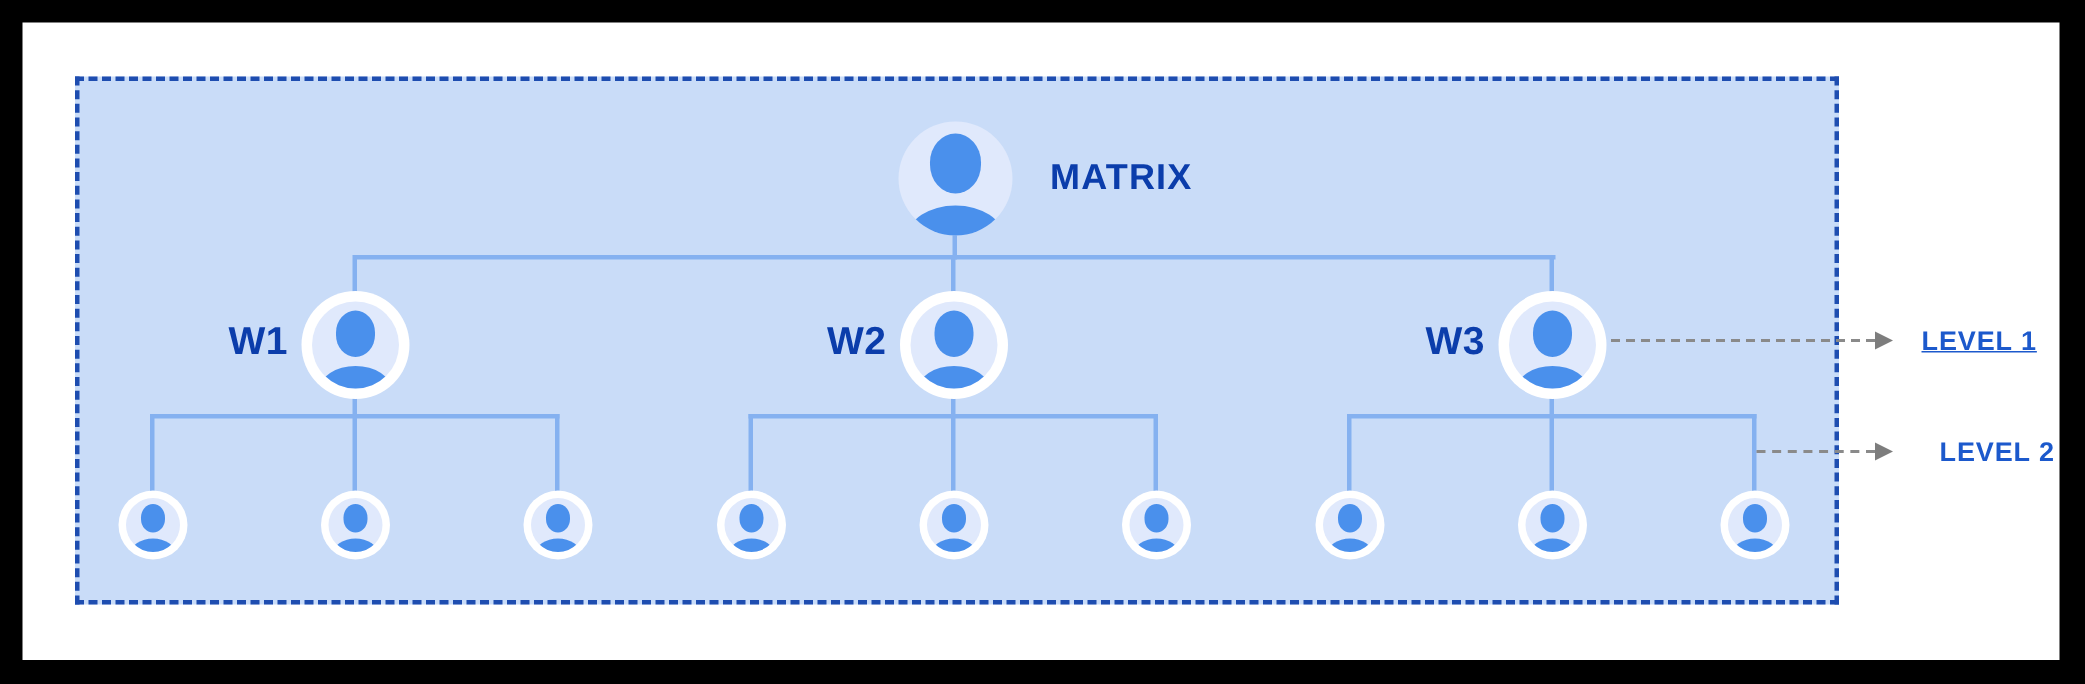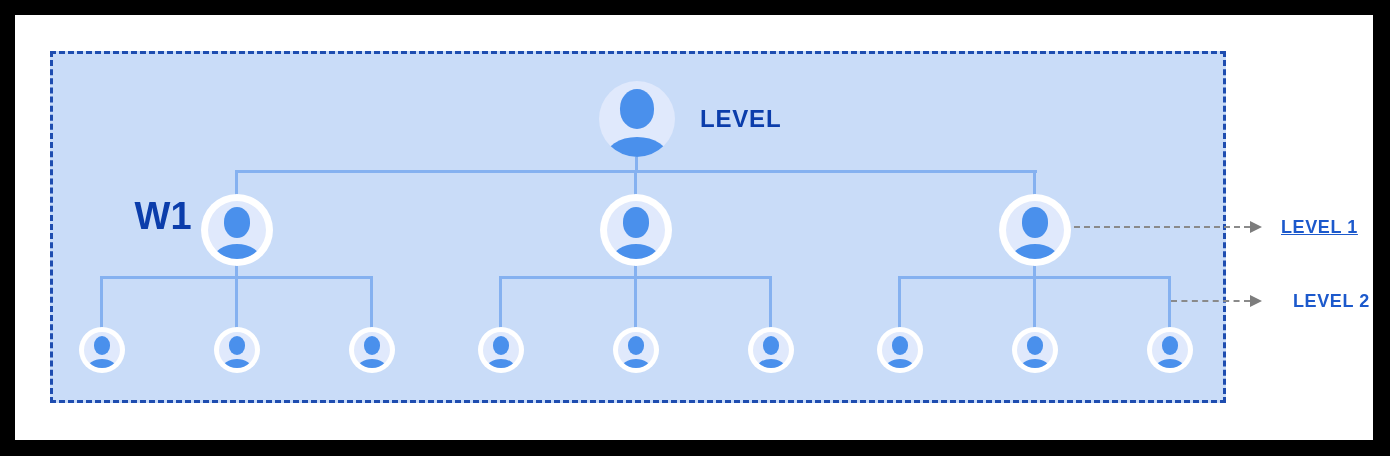--- a/index.html
+++ b/index.html
@@ -34,21 +34,21 @@
   .avatar-inner i { position:absolute; display:block; background:#4a90ec; border-radius:50%; }
   i.head  { left:27%; top:11%; width:46%; height:52%; }
   i.torso { left:8%;  top:74%; width:84%; height:56%; }
 
   
   .node-label {
     position:absolute; color:#0b3dab; font-weight:700; z-index:4;
     letter-spacing:0.3px;
   }
   .root-label { left:700px; top:105px; font-size:24px; line-height:28px; letter-spacing:0.8px; }
-  .w-label    { width:95px; text-align:right; font-size:38px; line-height:40px; top:196px; }
+  .w-label    { width:95px; text-align:right; font-size:26px; line-height:40px; top:207px; }
 
   
   .dotted { position:absolute; border-top:2px dashed #8a8a8a; z-index:5; }
   .arrowhead {
     position:absolute; width:0; height:0; z-index:5;
     border-top:6px solid transparent; border-bottom:6px solid transparent;
     border-left:12px solid #7d7d7d;
   }
   .annotation-label {
     position:absolute; color:#1c59cc; font-weight:700; font-size:18px;
@@ -86,37 +86,39 @@
   <div class="line" style="left:898px; top:276px; width:3px; height:53px;"></div>
   <div class="line" style="left:1033px; top:276px; width:3px; height:53px;"></div>
   <div class="line" style="left:1168px; top:276px; width:3px; height:53px;"></div>
 
   <div class="avatar root" style="left:599px; top:81px;">
     <div class="avatar-inner">
         <i class="head"></i>
         <i class="torso"></i>
       </div>
   </div>
-  <div class="node-label root-label">LEVEL</div>
+  <div class="node-label root-label">MATRIX</div>
 
   <div class="node-label w-label" style="left:97px;">W1</div>
   <div class="avatar l1" style="left:201px; top:194px;">
     <div class="avatar-inner">
         <i class="head"></i>
         <i class="torso"></i>
       </div>
   </div>
 
+  <div class="node-label w-label" style="left:496px;">W2</div>
   <div class="avatar l1" style="left:600px; top:194px;">
     <div class="avatar-inner">
         <i class="head"></i>
         <i class="torso"></i>
       </div>
   </div>
 
+  <div class="node-label w-label" style="left:895px;">W3</div>
   <div class="avatar l1" style="left:999px; top:194px;">
     <div class="avatar-inner">
         <i class="head"></i>
         <i class="torso"></i>
       </div>
   </div>
 
   <div class="avatar l2" style="left:79px; top:327px;">
     <div class="avatar-inner">
         <i class="head"></i>

